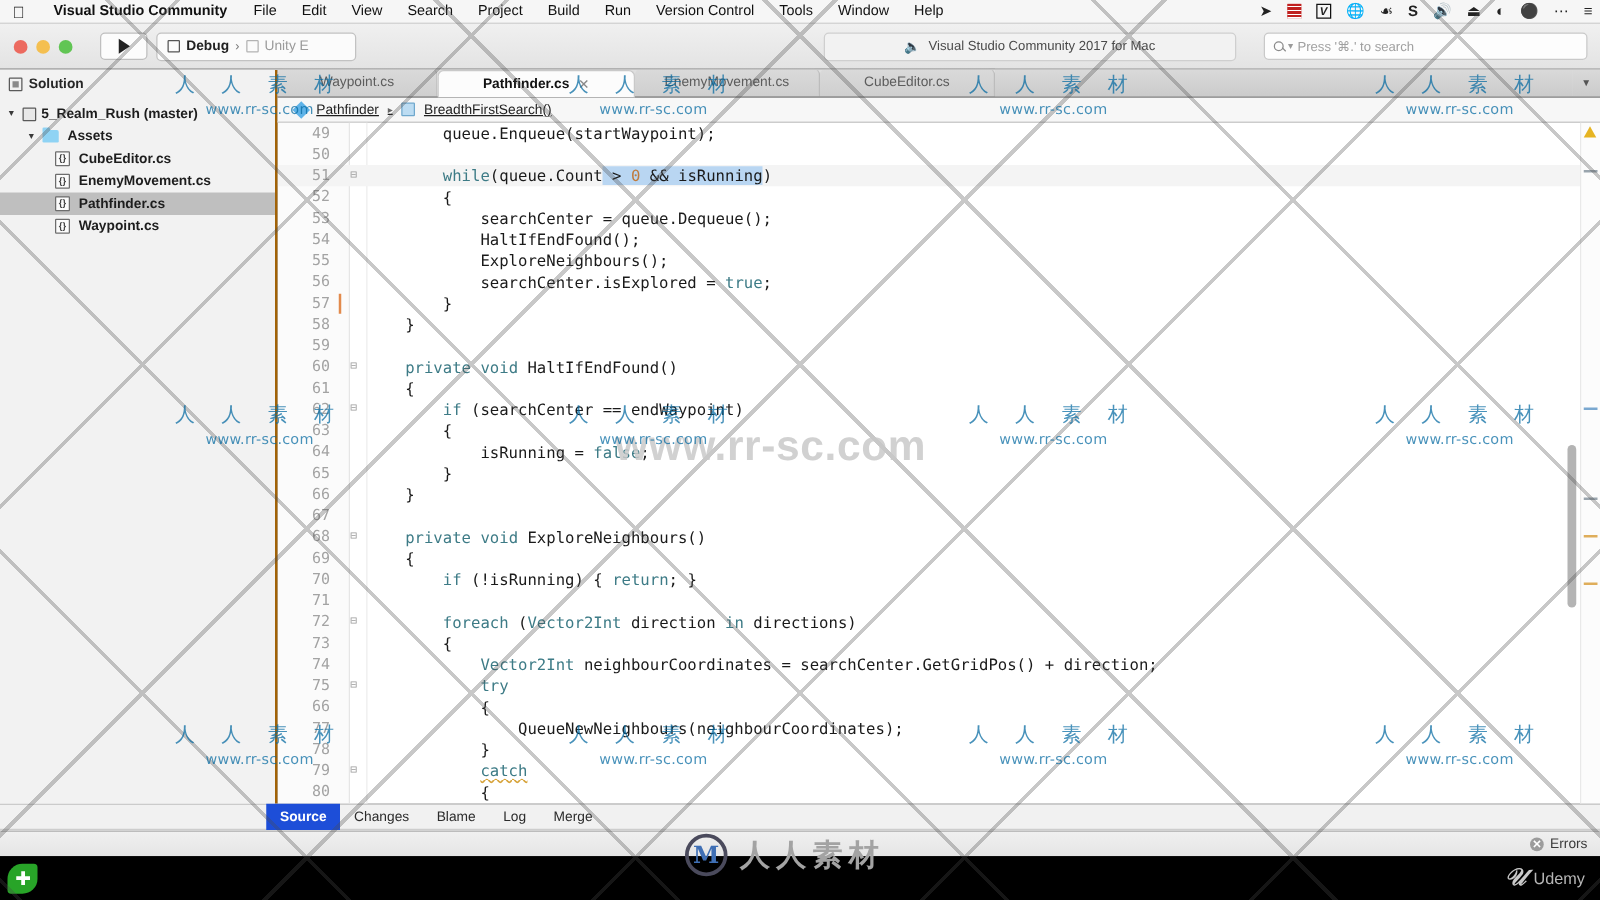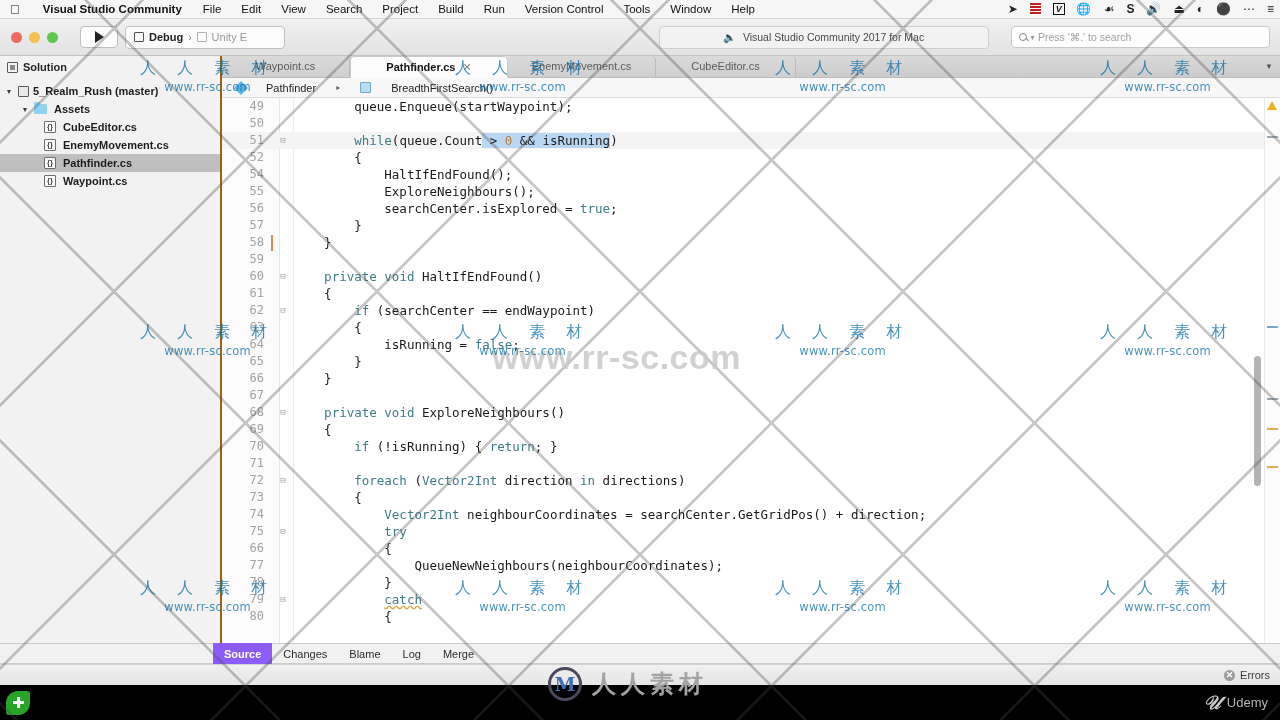--- a/index.html
+++ b/index.html
@@ -124,22 +124,22 @@
   }
   .etab .x { font-size: 11px; color: #8a8a8a; font-weight: normal; }
   #tabstrip .tabfill { flex: 1; background: linear-gradient(#dadada, #cbcbcb); height: 22px; }
   .tabchev { width: 22px; height: 22px; display:flex; align-items:center; justify-content:center;
              background: linear-gradient(#dadada, #cbcbcb); font-size: 8px; color: #555; }
 
   
   #breadcrumb {
     position: absolute; top: 78px; left: 222px; width: 1058px; height: 20px;
     background: #f7f7f7; border-bottom: 1px solid #dcdcdc;
-    display: flex; align-items: center; gap: 20px; padding-left: 14px;
-    font-size: 11px; color: #1f1f1f; z-index: 21;
+    display: flex; align-items: center; gap: 7px; padding-left: 14px;
+    font-size: 11px; color: #1f1f1f; z-index: 21; text-decoration: underline;
   }
   .bc-ico-cls { width: 10px; height: 10px; background: #5fb3e8; transform: rotate(45deg); flex: none; }
   .bc-ico-m { width: 11px; height: 11px; background: #bcdcf2; border: 1px solid #6fa8cd; border-radius: 1px; flex:none; }
   .bc-arrow { font-size: 8px; color: #666; }
 
   
   #editor {
     position: absolute; top: 98px; left: 222px; width: 1058px; height: 545px;
     background: #ffffff; overflow: hidden; z-index: 18;
   }
@@ -175,21 +175,21 @@
   .vscroll { position: absolute; right: 19px; width: 7px; background: #b4b4b4; border-radius: 4px; }
 
   
   #sourcetabs {
     position: absolute; top: 643px; left: 0; width: 1280px; height: 21px;
     background: #f1f1f1; border-top: 1px solid #cbcbcb; border-bottom: 1px solid #cdcdcd;
     display: flex; align-items: center; z-index: 25;
   }
   .stab { height: 21px; padding: 0 11px; display: flex; align-items: center;
           font-size: 11px; color: #2c2c2c; }
-  .stab.active { background: #8b5cf6; color: #fff; font-weight: bold; text-align: right; }
+  .stab.active { background: #1d4ed8; color: #fff; font-weight: bold; text-align: right; }
   #sourcetabs .sfill { flex: 1; }
 
   
   #statusbar {
     position: absolute; top: 664px; left: 0; width: 1280px; height: 21px;
     background: linear-gradient(#f0f0f0, #e5e5e5); border-top: 1px solid #d2d2d2;
     display: flex; align-items: center; justify-content: flex-end;
     padding-right: 10px; gap: 5px; font-size: 11px; color: #3a3a3a; z-index: 25;
   }
   .errdot { width: 11px; height: 11px; border-radius: 50%; background: #9c9c9c; color: #fff;
@@ -378,20 +378,21 @@
 </div>
 
 <div id="editor">
   <div class="gutter-bg"></div>
   <div class="fold-rail"></div>
   <div class="codelines" id="codelines">
       <div class="cl"><span class="ln">49</span><span class="fold"></span><span class="ctext">        queue.Enqueue(startWaypoint);</span></div>
       <div class="cl"><span class="ln">50</span><span class="fold"></span><span class="ctext"></span></div>
       <div class="cl hl"><span class="ln">51</span><span class="fold">⊟</span><span class="ctext">        <span class="kb">while</span>(queue.Count<span class="sel-code"> &gt; <span class="num">0</span> &amp;&amp; isRunning</span>)</span></div>
       <div class="cl"><span class="ln">52</span><span class="fold"></span><span class="ctext">        {</span></div>
+      <div class="cl"><span class="ln">53</span><span class="fold"></span><span class="ctext">            searchCenter = queue.Dequeue();</span></div>
       <div class="cl"><span class="ln">54</span><span class="fold"></span><span class="ctext">            HaltIfEndFound();</span></div>
       <div class="cl"><span class="ln">55</span><span class="fold"></span><span class="ctext">            ExploreNeighbours();</span></div>
       <div class="cl"><span class="ln">56</span><span class="fold"></span><span class="ctext">            searchCenter.isExplored = <span class="lit">true</span>;</span></div>
       <div class="cl"><span class="ln">57</span><span class="fold"></span><span class="ctext">        }</span></div>
       <div class="cl"><span class="ln">58</span><span class="fold"></span><span class="ctext">    }</span></div>
       <div class="cl"><span class="ln">59</span><span class="fold"></span><span class="ctext"></span></div>
       <div class="cl"><span class="ln">60</span><span class="fold">⊟</span><span class="ctext">    <span class="k">private</span> <span class="k">void</span> HaltIfEndFound()</span></div>
       <div class="cl"><span class="ln">61</span><span class="fold"></span><span class="ctext">    {</span></div>
       <div class="cl"><span class="ln">62</span><span class="fold">⊟</span><span class="ctext">        <span class="kb">if</span> (searchCenter == endWaypoint)</span></div>
       <div class="cl"><span class="ln">63</span><span class="fold"></span><span class="ctext">        {</span></div>

